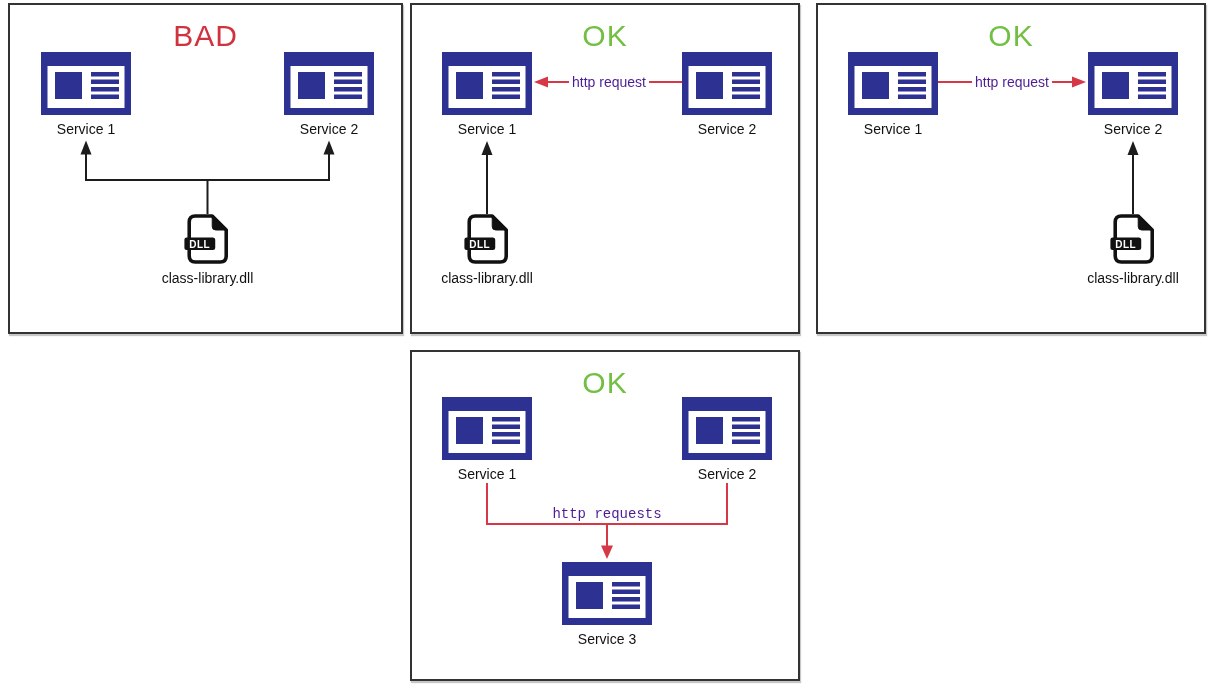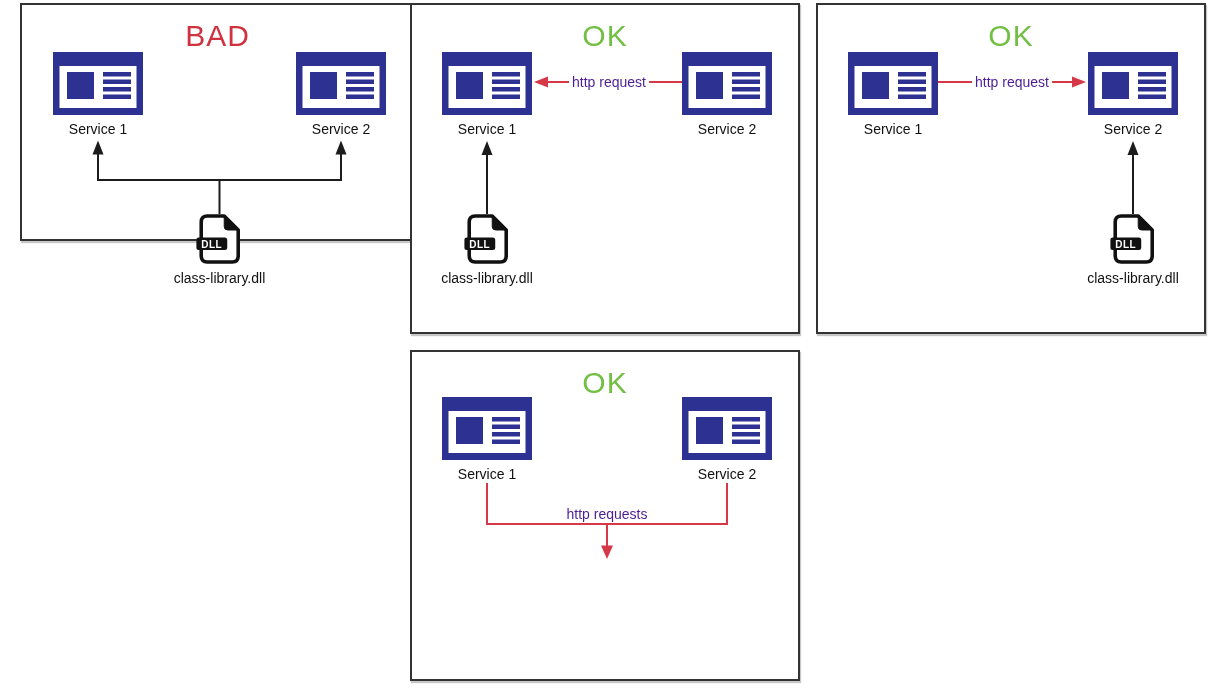--- a/index.html
+++ b/index.html
@@ -75,20 +75,21 @@
     transform: translate(-50%,-50%);
     background: #ffffff;
     padding: 0 3px;
     font-size: 14px;
     color: #4c1d95;
     white-space: nowrap;
   }
   .edge-label-above {
     transform: translate(-50%,-100%);
     background: transparent;
+    font-family: Liberation Mono, monospace;
   }
 </style>
 </head>
 <body>
 
 <svg width="0" height="0" style="position:absolute" aria-hidden="true">
   <defs>
     <symbol id="sym-svc" viewBox="0 0 90 63">
       <rect class="svc-frame" x="0" y="0" width="90" height="63"></rect>
       <rect class="svc-bg" x="6.5" y="14" width="77" height="42"></rect>
@@ -100,21 +101,21 @@
     </symbol>
     <symbol id="sym-dll" viewBox="0 0 46 50">
       <path class="dll-body" d="M11 2 H28 L42 16 V42 Q42 48 36 48 H11 Q5 48 5 42 V8 Q5 2 11 2 Z"></path>
       <path class="dll-fold" d="M28 2 L42 16 H31.5 Q28 16 28 12.5 Z"></path>
       <rect class="dll-band" x="0" y="23.5" width="31" height="12.5" rx="2.5"></rect>
       <text class="dll-text" x="15.5" y="33.5" text-anchor="middle">DLL</text>
     </symbol>
   </defs>
 </svg>
 
-<div class="panel" style="left:20px; top:3px; width:395px; height:238px;">
+<div class="panel" style="left:8px; top:3px; width:395px; height:331px;">
   <div class="panel-title title-bad">BAD</div>
 
   <div class="node" style="left:76px; top:47px;">
     <svg class="svc" viewBox="0 0 90 63">
         <use href="#sym-svc"></use>
       </svg>
     <div class="node-label">Service 1</div>
   </div>
 
   <div class="node" style="left:319px; top:47px;">
@@ -214,19 +215,25 @@
     <div class="node-label">Service 1</div>
   </div>
 
   <div class="node" style="left:315px; top:45px;">
     <svg class="svc" viewBox="0 0 90 63">
         <use href="#sym-svc"></use>
       </svg>
     <div class="node-label">Service 2</div>
   </div>
 
+  <div class="node" style="left:195px; top:210px;">
+    <svg class="svc" viewBox="0 0 90 63">
+        <use href="#sym-svc"></use>
+      </svg>
+    <div class="node-label">Service 3</div>
+  </div>
 
   <svg class="edges" width="386" height="327">
     <path class="edge-red" d="M75 131 V172 H315 V131 M195 172 V196"></path>
     <polygon class="edge-red-head" points="195,207 189,193.5 201,193.5"></polygon>
   </svg>
   <div class="edge-label edge-label-above" style="left:195px; top:170px;">http requests</div>
 </div>
 
 </body></html>

